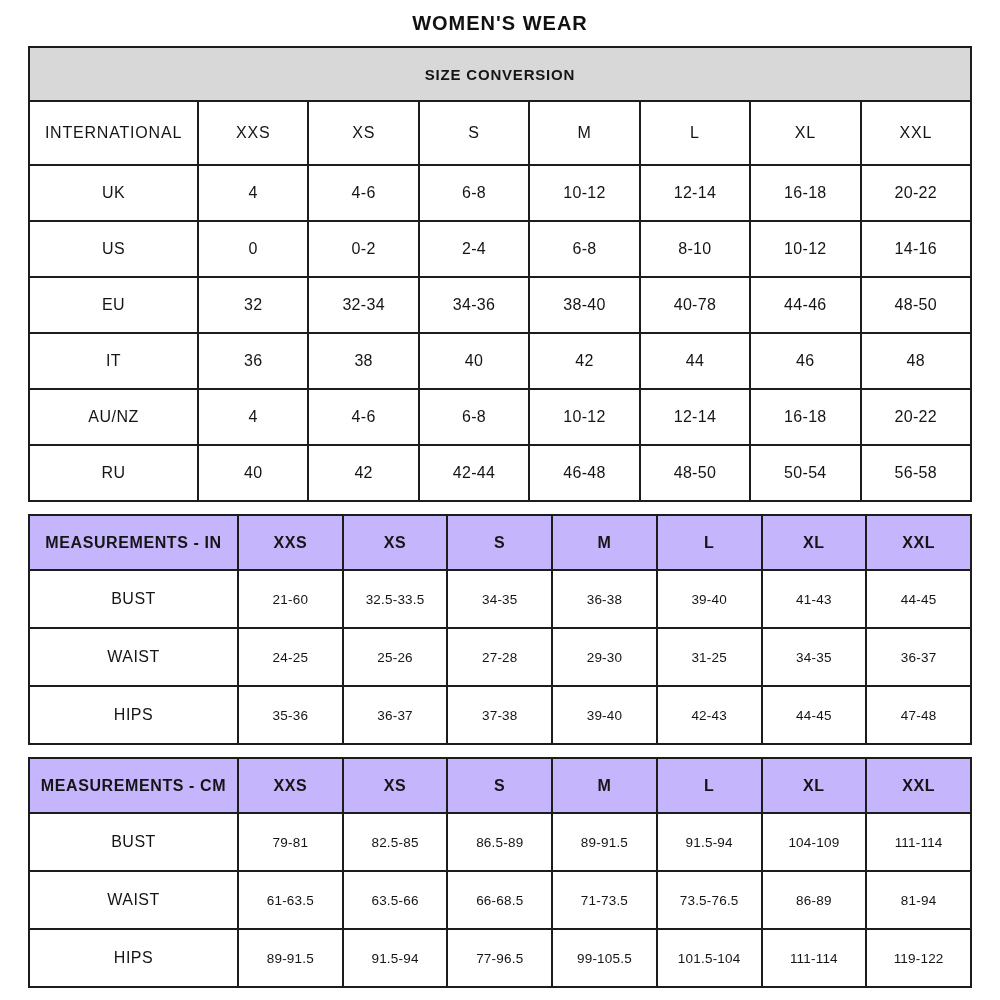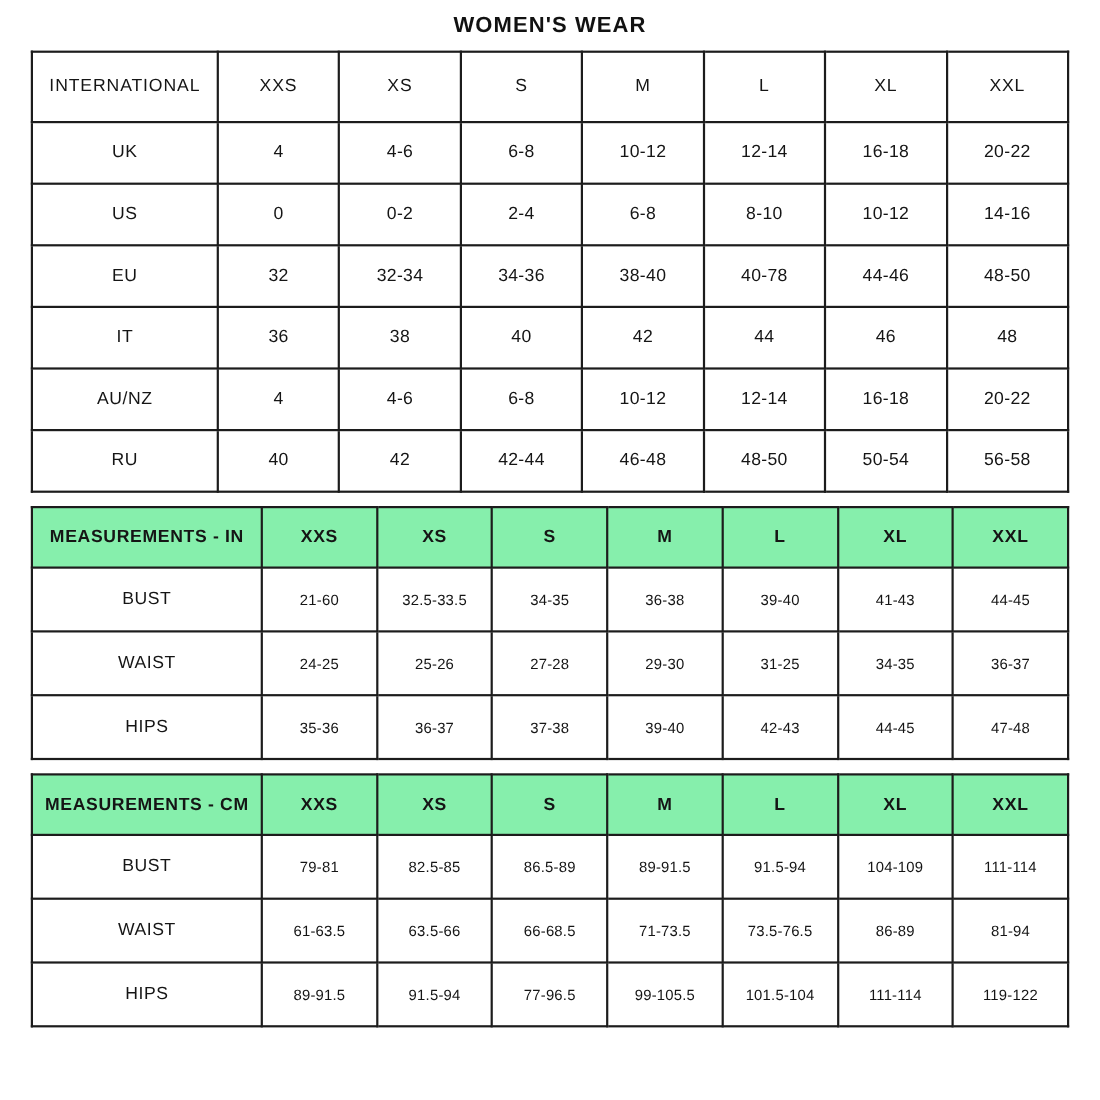--- a/index.html
+++ b/index.html
@@ -42,21 +42,21 @@
     font-size: 15px;
     letter-spacing: 0.8px;
     height: 54px;
   }
   .t1 tr.intl td { height: 64px; letter-spacing: 0.8px; }
   
   .t2, .t3 { margin-top: 12px; }
   .t2 col.c-lab, .t3 col.c-lab { width: 209px; }
   .t2 td, .t3 td { height: 58px; font-size: 13.5px; letter-spacing: 0.2px; }
   .t2 tr.band td, .t3 tr.band td {
-    background: #86efac;
+    background: #c4b5fd;
     font-weight: 700;
     font-size: 16px;
     letter-spacing: 0.6px;
     height: 55px;
   }
   .t2 td.rlabel, .t3 td.rlabel, .t1 td.rlabel { font-size: 16px; letter-spacing: 0.5px; margin-left: 36px; }
 </style>
 </head>
 <body>
 
@@ -69,20 +69,23 @@
         <col class="c-lab">
         <col>
         <col>
         <col>
         <col>
         <col>
         <col>
         <col>
       </colgroup>
     <tbody>
+      <tr class="band">
+        <td colspan="8">SIZE CONVERSION</td>
+      </tr>
       <tr class="intl">
         <td class="rlabel">INTERNATIONAL</td>
         <td>XXS</td>
         <td>XS</td>
         <td>S</td>
         <td>M</td>
         <td>L</td>
         <td>XL</td>
         <td>XXL</td>
       </tr>

